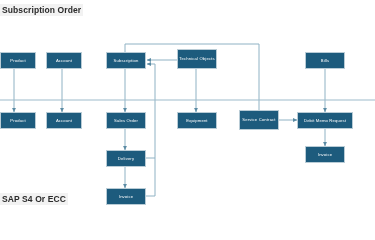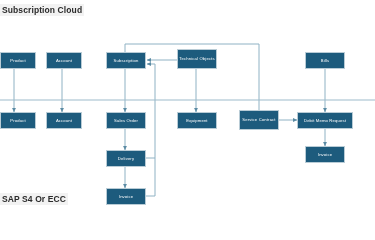--- a/index.html
+++ b/index.html
@@ -81,21 +81,21 @@
       <path d="M125,167 L125,188" marker-end="url(#ah)"></path>
 
       <path d="M146,196 L155,196 L155,64 L147,64" marker-end="url(#ah)"></path>
 
       <path d="M146,158 L155,158"></path>
     </g>
 
     <line x1="0" y1="100" x2="375" y2="100" stroke="#9dbccb" stroke-width="1.2"></line>
   </svg>
 
-  <div class="lane-label" style="left:0px;top:4px;">Subscription Cloud</div>
+  <div class="lane-label" style="left:0px;top:4px;">Subscription Order</div>
   <div class="lane-label" style="left:0px;top:193px;">SAP S4 Or ECC</div>
 
   <div class="node" style="left:0px;top:52px;width:36px;height:17px;">
     <span>Product</span>
   </div>
   <div class="node" style="left:46px;top:52px;width:36px;height:17px;">
     <span>Account</span>
   </div>
   <div class="node" style="left:106px;top:52px;width:40px;height:17px;">
     <span>Subscription</span>

